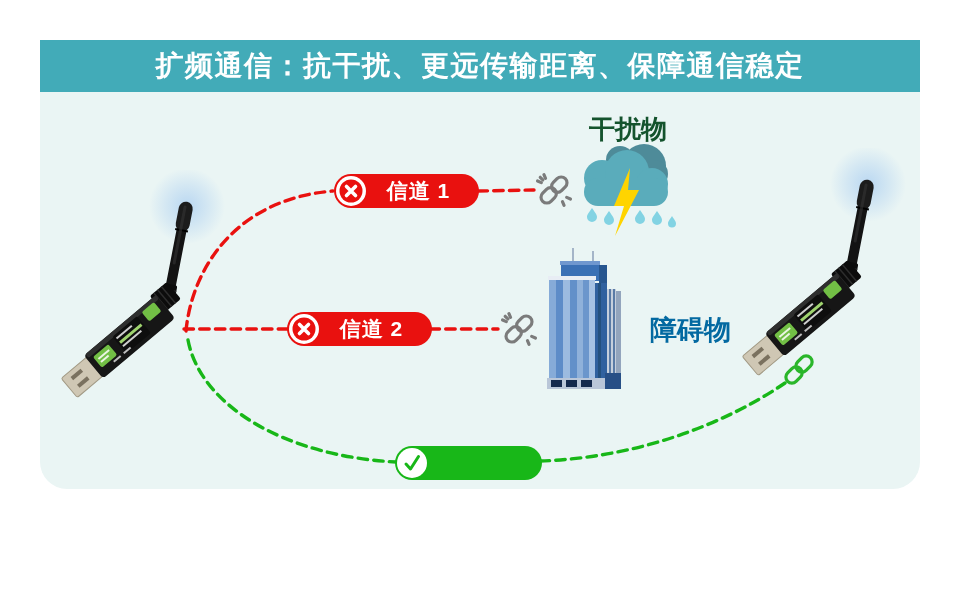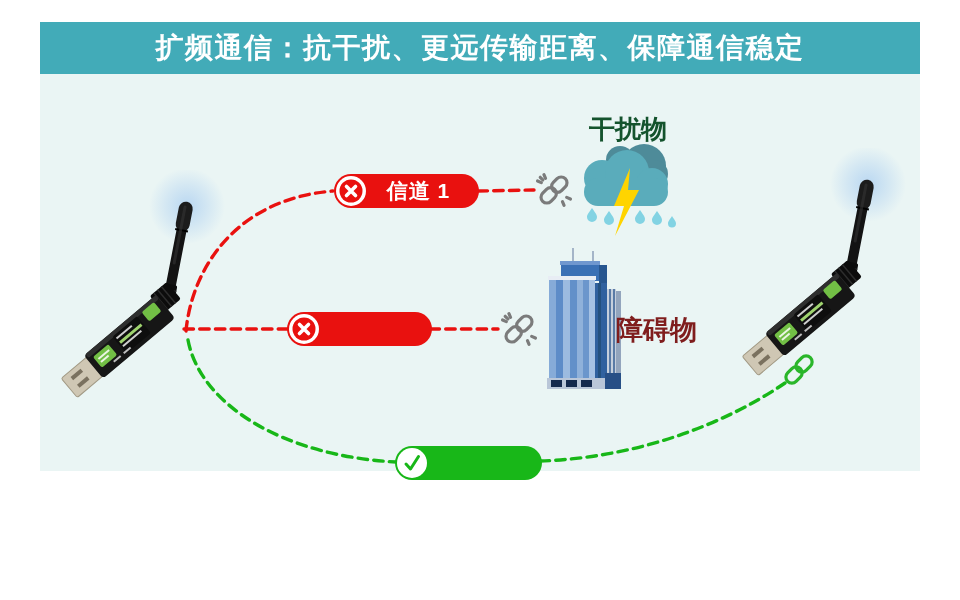--- a/index.html
+++ b/index.html
@@ -1,20 +1,20 @@
 <!DOCTYPE html>
 <html><head>
 <meta charset="utf-8">
 <style>
   html,body{margin:0;padding:0;}
   body{
     width:960px;height:600px;position:relative;background:#ffffff;
     font-family:"Liberation Sans","DejaVu Sans",sans-serif;overflow:hidden;
   }
-  .panel{position:absolute;left:40px;top:22px;width:880px;height:449px;background:#eaf5f4;}
+  .panel{position:absolute;left:40px;top:40px;width:880px;height:449px;background:#eaf5f4;border-radius:27px;}
   .header{
     position:absolute;left:0;top:0;width:880px;height:52px;background:#42abb8;
     display:flex;align-items:center;justify-content:center;
   }
   .header .title{
     color:#ffffff;font-size:28px;font-weight:700;letter-spacing:1.5px;white-space:nowrap;
   }
   .lines-layer{position:absolute;left:0;top:0;width:960px;height:600px;z-index:1;pointer-events:none;}
   .sprite{position:absolute;z-index:2;}
   .overlay{position:absolute;z-index:3;}
@@ -24,21 +24,21 @@
   }
   .pill.red{background:#e9110f;}
   .pill.green{background:#18b718;}
   .pill-icon{width:30px;height:30px;flex:0 0 auto;display:block;}
   .pill-label{
     flex:1;text-align:center;color:#ffffff;font-weight:700;font-size:21px;
     letter-spacing:1px;padding-right:6px;white-space:nowrap;
   }
   .scene-label{position:absolute;z-index:3;white-space:nowrap;font-weight:700;}
   .label-interference{left:580px;top:112px;width:96px;text-align:center;font-size:26px;color:#14532d;}
-  .label-obstacle{left:616px;top:312px;font-size:27px;color:#7f1d1d;}
+  .label-obstacle{left:616px;top:312px;font-size:27px;color:#0369a1;padding-left:34px;}
 </style>
 </head>
 <body>
 
 <div class="panel">
   <div class="header">
     <span class="title">扩频通信：抗干扰、更远传输距离、保障通信稳定</span>
   </div>
 </div>
 
@@ -206,20 +206,21 @@
   </svg>
   <span class="pill-label">信道 1</span>
 </div>
 
 <div class="pill red" style="left:287px;top:312px;width:145px">
   <svg class="pill-icon" viewBox="0 0 30 30">
     <circle cx="15" cy="15" r="15" fill="#ffffff"></circle>
     <circle cx="15" cy="15" r="11.5" fill="#e9110f"></circle>
     <path d="M10.5 10.5 L19.5 19.5 M19.5 10.5 L10.5 19.5" stroke="#ffffff" stroke-width="3.6" stroke-linecap="round"></path>
   </svg>
+  <span class="pill-label">信道 2</span>
 </div>
 
 <div class="pill green" style="left:395px;top:446px;width:147px">
   <svg class="pill-icon" viewBox="0 0 30 30">
     <circle cx="15" cy="15" r="15" fill="#ffffff"></circle>
     <path d="M9 16 L13.5 21 L21.5 8.5" fill="none" stroke="#18b718" stroke-width="3" stroke-linecap="round" stroke-linejoin="round"></path>
   </svg>
 </div>
 
 <svg class="overlay" style="left:536px;top:172px" width="36" height="36" viewBox="0 0 34 34">

